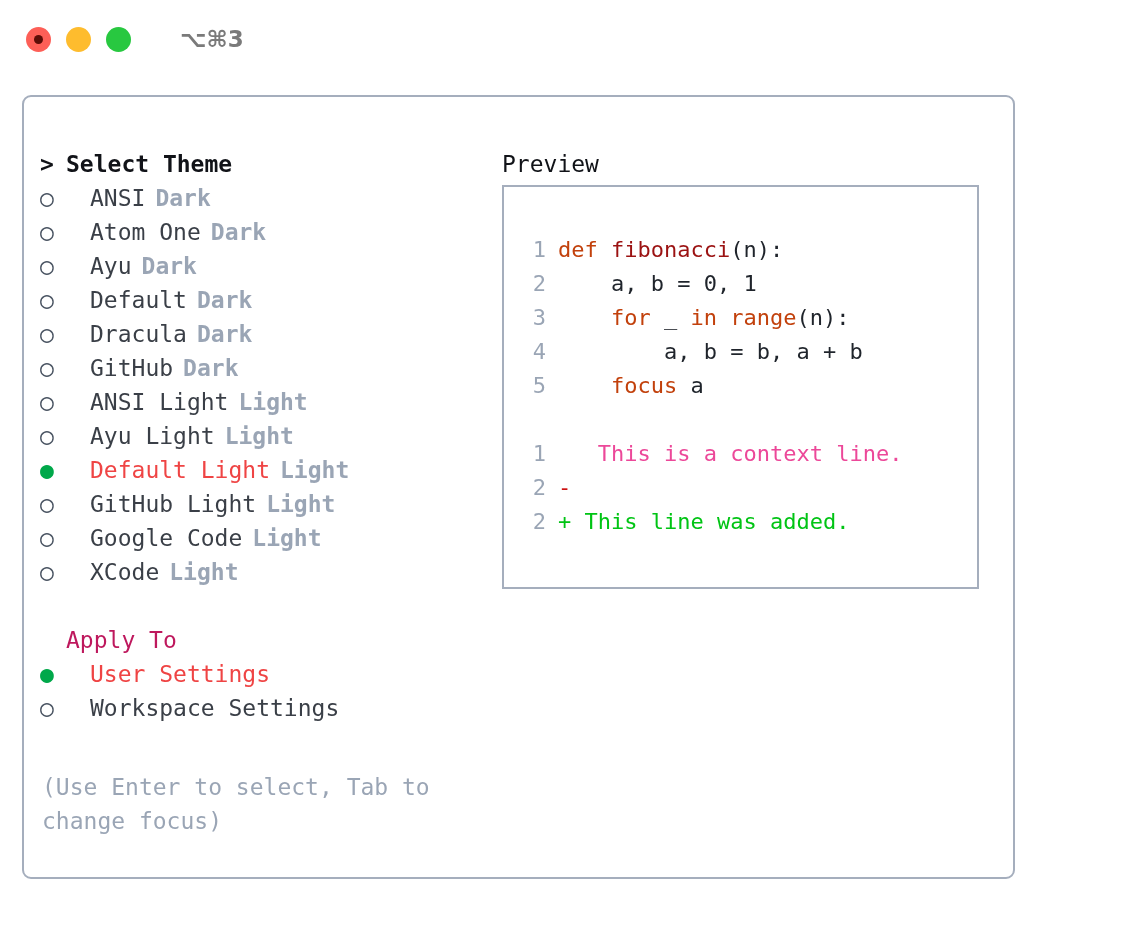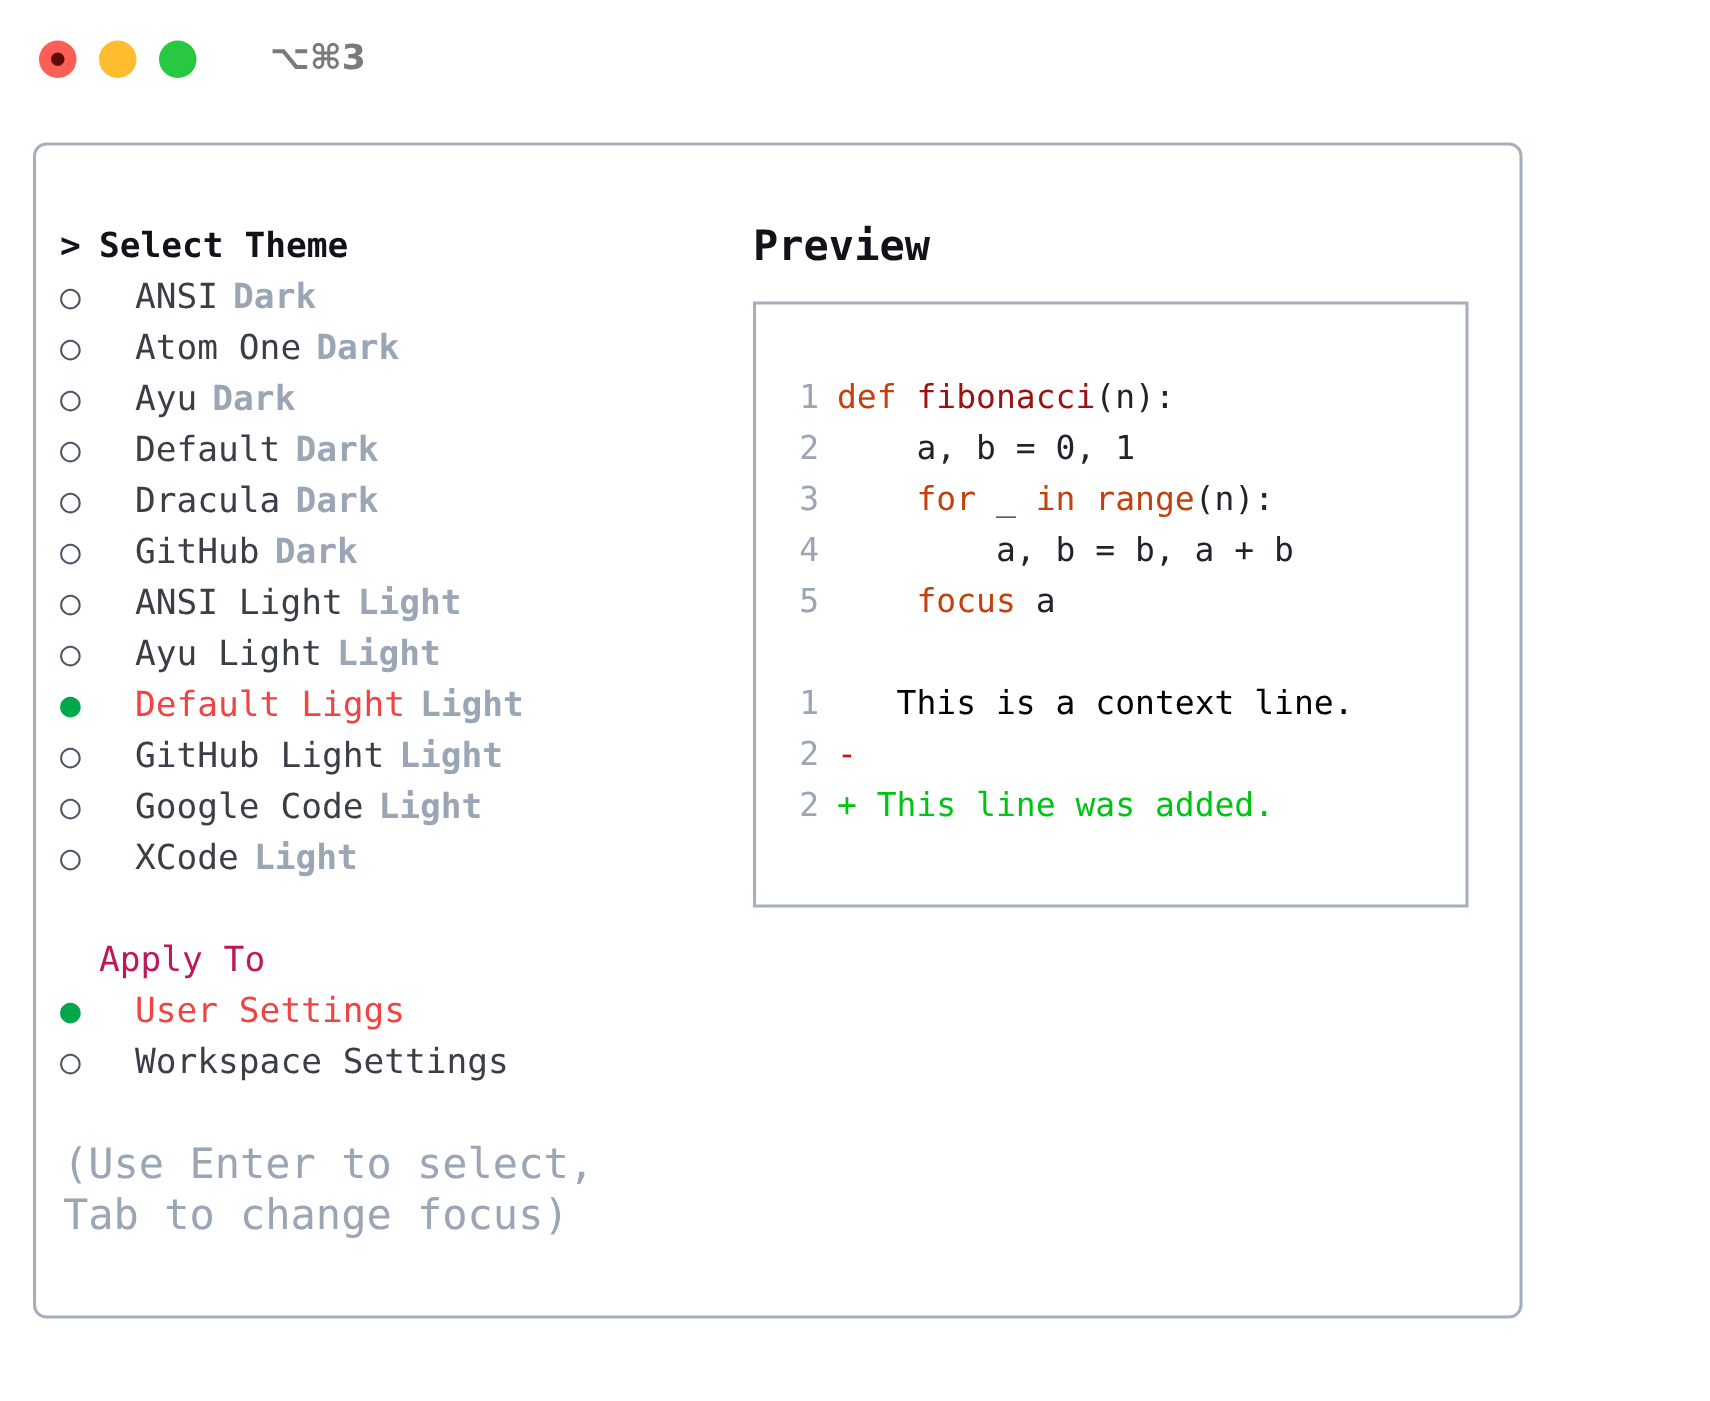--- a/index.html
+++ b/index.html
@@ -95,40 +95,40 @@
   .spacer-row { height: 34px; }
   .group-title {
     color: #be185d;
     padding-left: 26px;
     font-size: 23px;
     line-height: 34px;
     height: 34px;
     white-space: pre;
   }
   .hint {
-    margin-top: 34px;
+    margin-top: 45px;
     padding-left: 2px;
     color: #9aa5b5;
-    font-size: 28px;
+    font-size: 23px;
     line-height: 34px;
     width: 410px;
   }
 
   
   .right-col {
     position: absolute;
     left: 478px; top: 50px;
     width: 500px;
   }
   .preview-title {
-    font-size: 28px;
-    font-weight: bold;
+    font-size: 23px;
+    font-weight: normal;
     color: #111318;
     line-height: 34px;
-    margin-bottom: 20px;
+    margin-bottom: 4px;
   }
   .preview-box {
     width: 477px;
     height: 404px;
     border: 2px solid #a5aebd;
     background: #ffffff;
     padding: 46px 0 0 0;
   }
   .code-line {
     display: flex;
@@ -143,21 +143,21 @@
     width: 28px;
     flex: 0 0 28px;
     text-align: right;
     color: #9aa5b5;
     margin-right: 12px;
   }
   .blank-line { height: 34px; }
   .kw  { color: #c2410c; }
   .fn  { color: #9b1212; }
   .pl  { color: #1f242b; }
-  .ctx { color: #000000; }
+  .ctx { color: #ec4899; }
   .del { color: #cc1111; }
   .add { color: #00c414; }
 </style>
 </head>
 <body>
 
 <div class="window">
 
   <div class="titlebar">
     <div class="dots">

